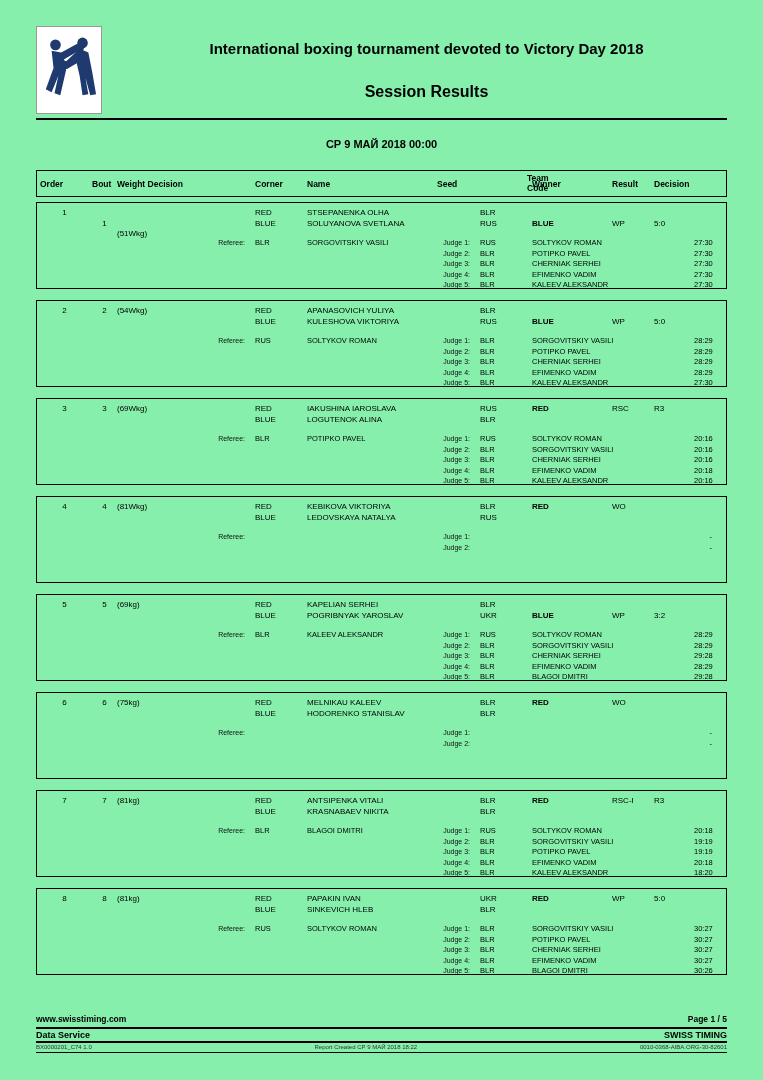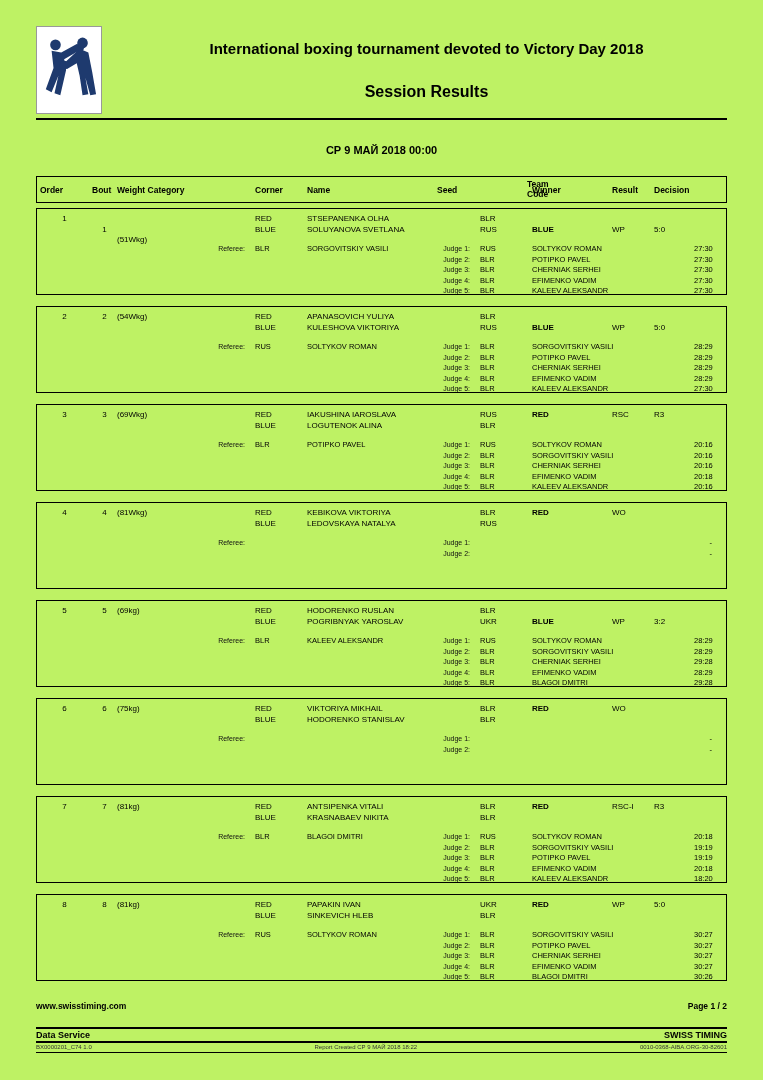--- a/index.html
+++ b/index.html
@@ -1,30 +1,30 @@
 <!DOCTYPE html>
 <html><head>
 <meta charset="utf-8">
 <style>
   * { margin:0; padding:0; box-sizing:border-box; }
   html,body { background:#e8e8e8; }
   body { font-family:"Liberation Sans", sans-serif; color:#000; }
-  .page { position:relative; width:763px; height:1080px; background:#bef264; margin:0 auto; overflow:hidden; }
+  .page { position:relative; width:763px; height:1080px; background:#86efac; margin:0 auto; overflow:hidden; }
 
   
   .header { display:flex; align-items:flex-start; padding:26px 12px 0 36px; }
   .logo-box { width:66px; height:88px; border:1px solid #999; flex:0 0 auto;
               display:flex; align-items:center; justify-content:center; background:#fff; }
   .titles { flex:1 1 auto; text-align:center; padding-top:14px; }
   .doc-title { font-size:15px; font-weight:bold; letter-spacing:0; }
   .doc-subtitle { font-size:16px; font-weight:bold; margin-top:26px; }
   .aiba-wrap { width:132px; height:96px; flex:0 0 auto; margin-top:-4px; }
   .rule { border:none; border-top:2px solid #000; margin:4px 36px 0 36px; }
   .session-name { text-align:center; font-weight:bold; font-size:11px; margin-top:13px; }
-  .session-date { text-align:center; font-weight:bold; font-size:11px; margin-top:24px; }
+  .session-date { text-align:center; font-weight:bold; font-size:11px; margin-top:18px; }
 
   
   .table-area { margin:20px 36px 0 36px; }
   .grid { display:grid; grid-template-columns:55px 25px 92px 46px 52px 130px 43px 52px 80px 42px 40px 1fr;
           align-items:baseline; }
   .g1{grid-column:1}.g2{grid-column:2}.g3{grid-column:3}.g4{grid-column:4}
   .g5{grid-column:5}.g6{grid-column:6}.g7{grid-column:7}.g8{grid-column:8}
   .g9{grid-column:9}.g10{grid-column:10}.g11{grid-column:11}.g12{grid-column:12}
   .g3s{grid-column:3 / span 2}
   .g9s{grid-column:9 / span 3}
@@ -40,21 +40,21 @@
   .brow { height:11px; line-height:11px; font-size:8px; }
   .brow .ctr { text-align:center; }
   .mid { height:9px; line-height:9px; }
   .jrow { height:10.5px; line-height:10.5px; font-size:7.5px; }
   .lab { font-size:7px; text-align:right; padding-right:10px; color:#111; }
   .score { text-align:right; padding-right:14px; }
   .winner { font-weight:bold; }
 
   
   .footer { position:absolute; left:36px; right:36px; bottom:27px; }
-  .f1 { display:flex; justify-content:space-between; font-weight:bold; font-size:8.5px; margin-bottom:16px; }
+  .f1 { display:flex; justify-content:space-between; font-weight:bold; font-size:8.5px; margin-bottom:3px; }
   .f2 { display:flex; justify-content:space-between; font-weight:bold; font-size:9px;
         border-top:2px solid #000; border-bottom:2px solid #000; padding:1px 0; }
   .f3 { display:flex; justify-content:space-between; font-size:6px; color:#333;
         border-bottom:1.5px solid #000; padding:1px 0 2px 0; }
   .f3 .mid-item { flex:1; text-align:center; }
 </style>
 </head>
 <body>
 
 <div class="page">
@@ -79,21 +79,21 @@
   </div>
 
   <hr class="rule">
 
   <div class="session-date">СР 9 МАЙ 2018 00:00</div>
 
   <div class="table-area">
     <div class="grid thead">
       <span class="g1">Order</span>
       <span class="g2">Bout</span>
-      <span class="g3s">Weight Category</span>
+      <span class="g3s">Weight Decision</span>
       <span class="g5">Corner</span>
       <span class="g6">Name</span>
       <span class="g7">Seed</span>
       <span class="g8 th-team"><span>Team Code</span></span>
       <span class="g9">Winner</span>
       <span class="g10">Result</span>
       <span class="g11s">Decision</span>
     </div>
     <div id="bouts">
   <div class="bout-box">
@@ -373,21 +373,21 @@
   </div>
 </div>
   </div>
 
   <div class="bout-box">
     <div class="grid brow">
       <span class="g1 ctr">5</span>
       <span class="g2 ctr">5</span>
       <span class="g3">(69kg)</span>
       <span class="g5">RED</span>
-      <span class="g6">HODORENKO RUSLAN</span>
+      <span class="g6">KAPELIAN SERHEI</span>
       <span class="g8">BLR</span>
       <span class="g9 winner"></span>
       <span class="g10"></span>
       <span class="g11"></span>
     </div>
     <div class="grid brow">
       <span class="g2 ctr"></span>
       <span class="g5">BLUE</span>
       <span class="g6">POGRIBNYAK YAROSLAV</span>
       <span class="g8">UKR</span>
@@ -450,21 +450,21 @@
   </div>
 </div>
   </div>
 
   <div class="bout-box">
     <div class="grid brow">
       <span class="g1 ctr">6</span>
       <span class="g2 ctr">6</span>
       <span class="g3">(75kg)</span>
       <span class="g5">RED</span>
-      <span class="g6">VIKTORIYA MIKHAIL</span>
+      <span class="g6">MELNIKAU KALEEV</span>
       <span class="g8">BLR</span>
       <span class="g9 winner">RED</span>
       <span class="g10">WO</span>
       <span class="g11"></span>
     </div>
     <div class="grid brow">
       <span class="g2 ctr"></span>
       <span class="g5">BLUE</span>
       <span class="g6">HODORENKO STANISLAV</span>
       <span class="g8">BLR</span>
@@ -650,21 +650,21 @@
     <span class="g12 score">30:26</span>
   </div>
 </div>
   </div>
 </div>
   </div>
 
   <div class="footer">
     <div class="f1">
       <span>www.swisstiming.com</span>
-      <span>Page 1 / 2</span>
+      <span>Page 1 / 5</span>
     </div>
     <div class="f2">
       <span>Data Service</span>
       <span>SWISS TIMING</span>
     </div>
     <div class="f3">
       <span>BX0000201_C74 1.0</span>
       <span class="mid-item">Report Created СР 9 МАЙ 2018 18:22</span>
       <span>0010-0368-AIBA.ORG-30-82601</span>
     </div>

